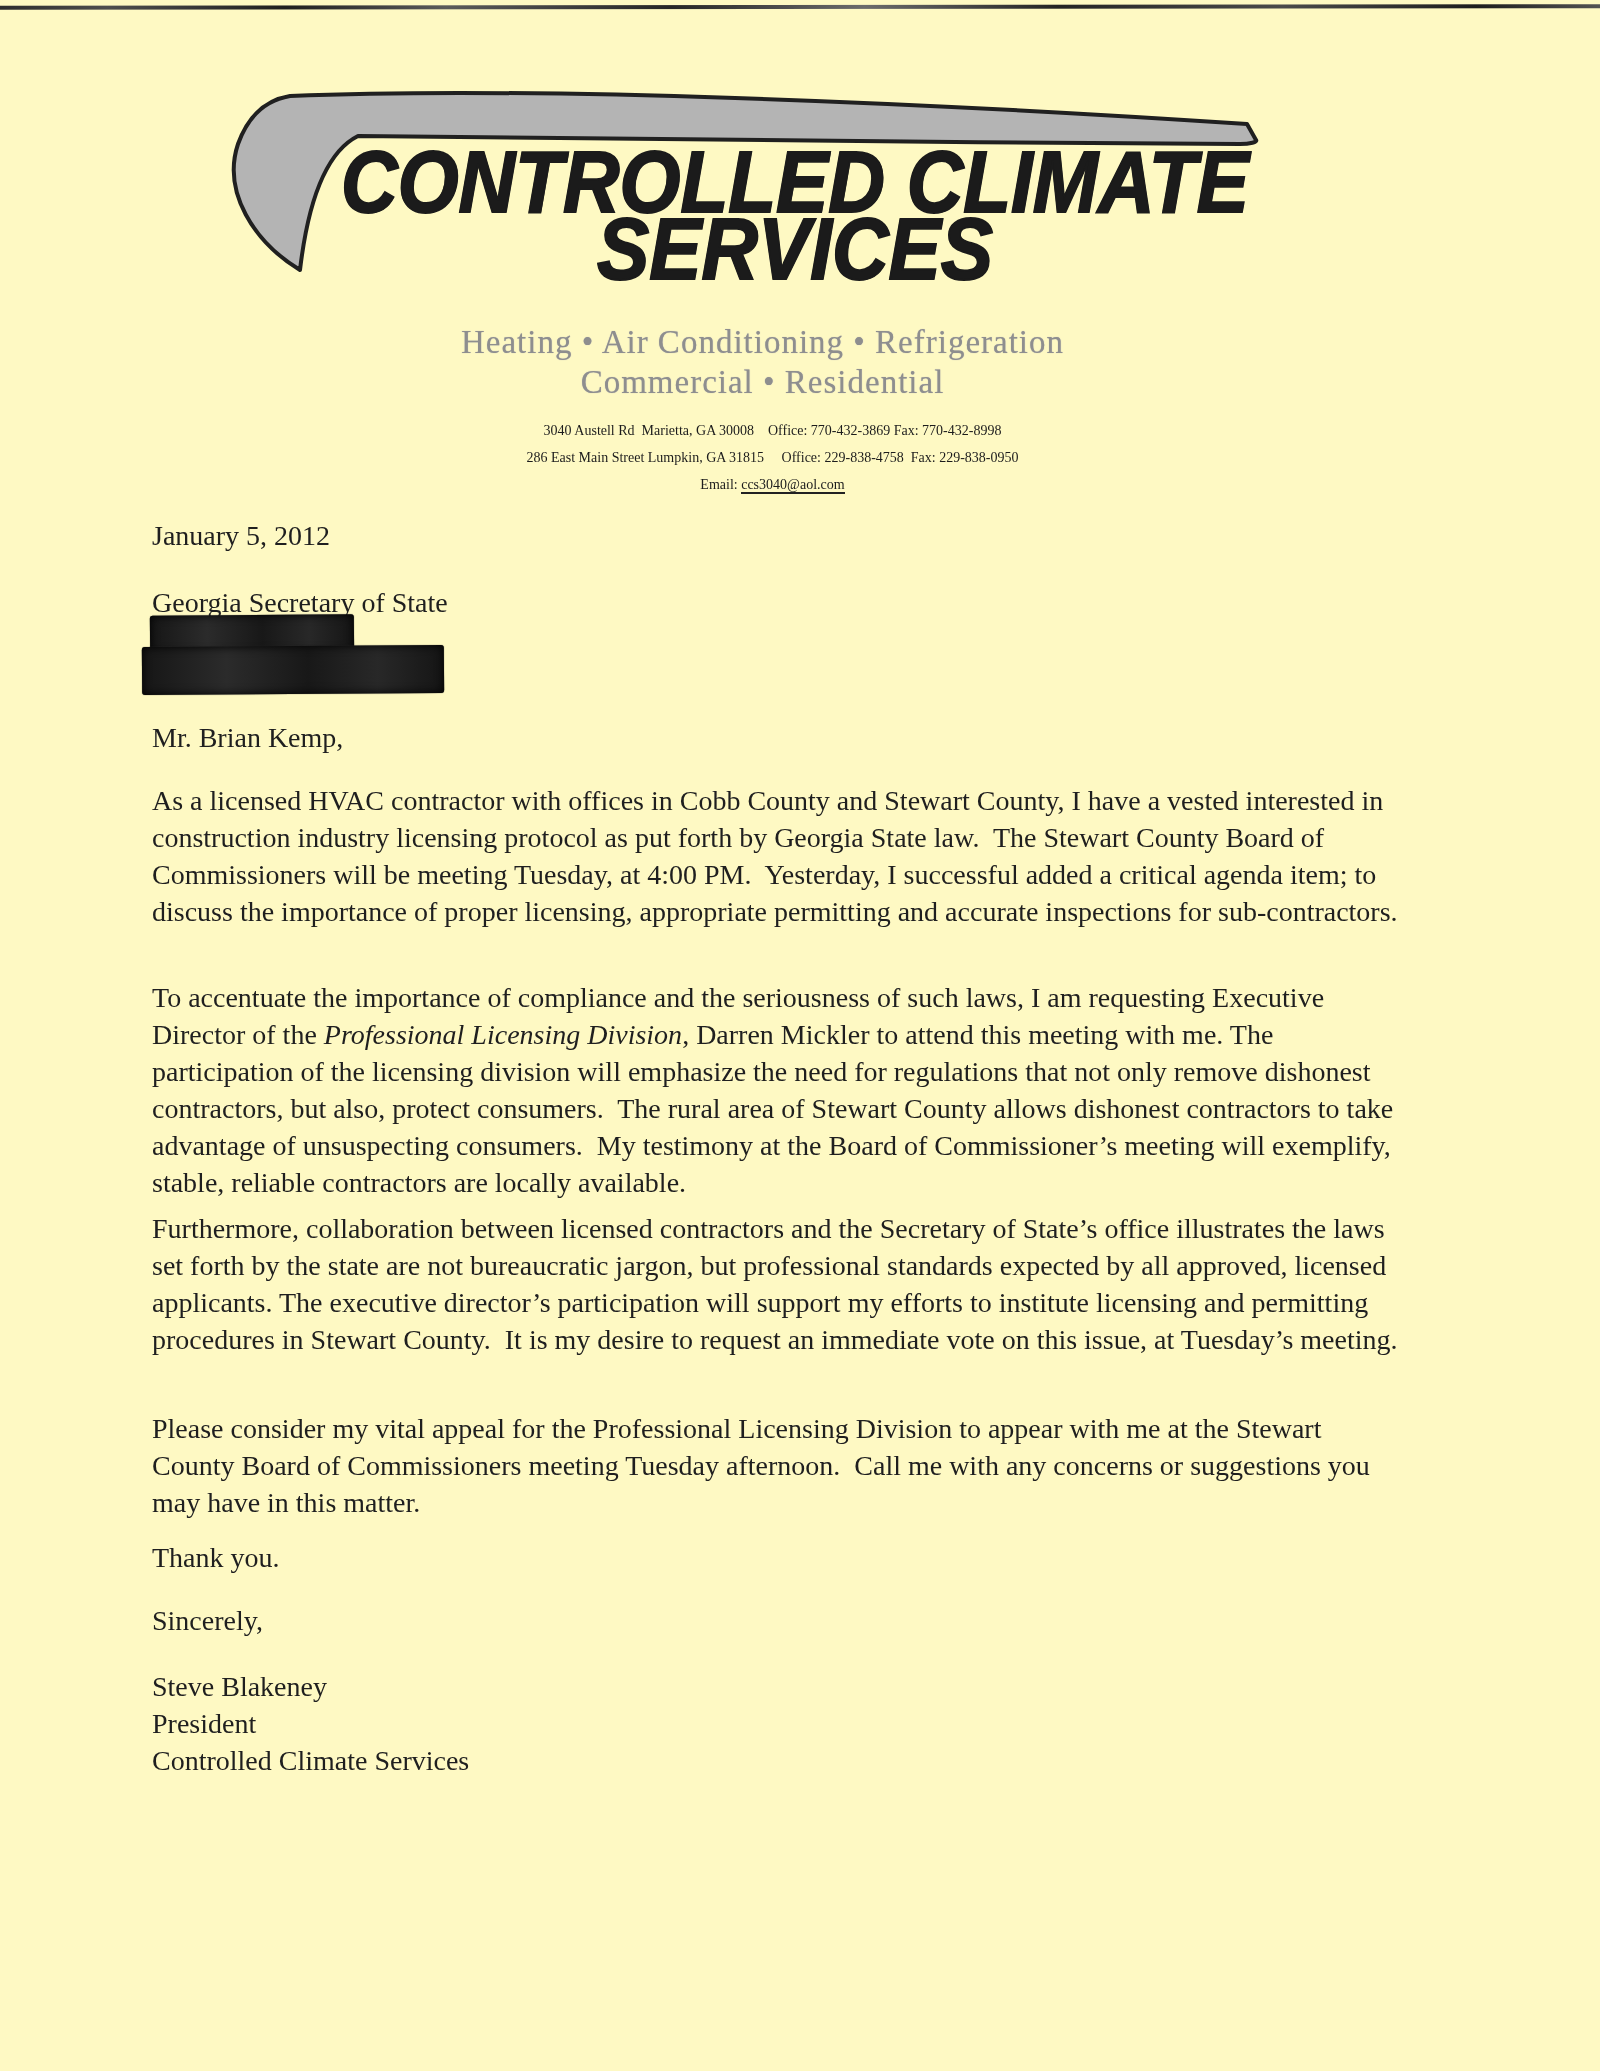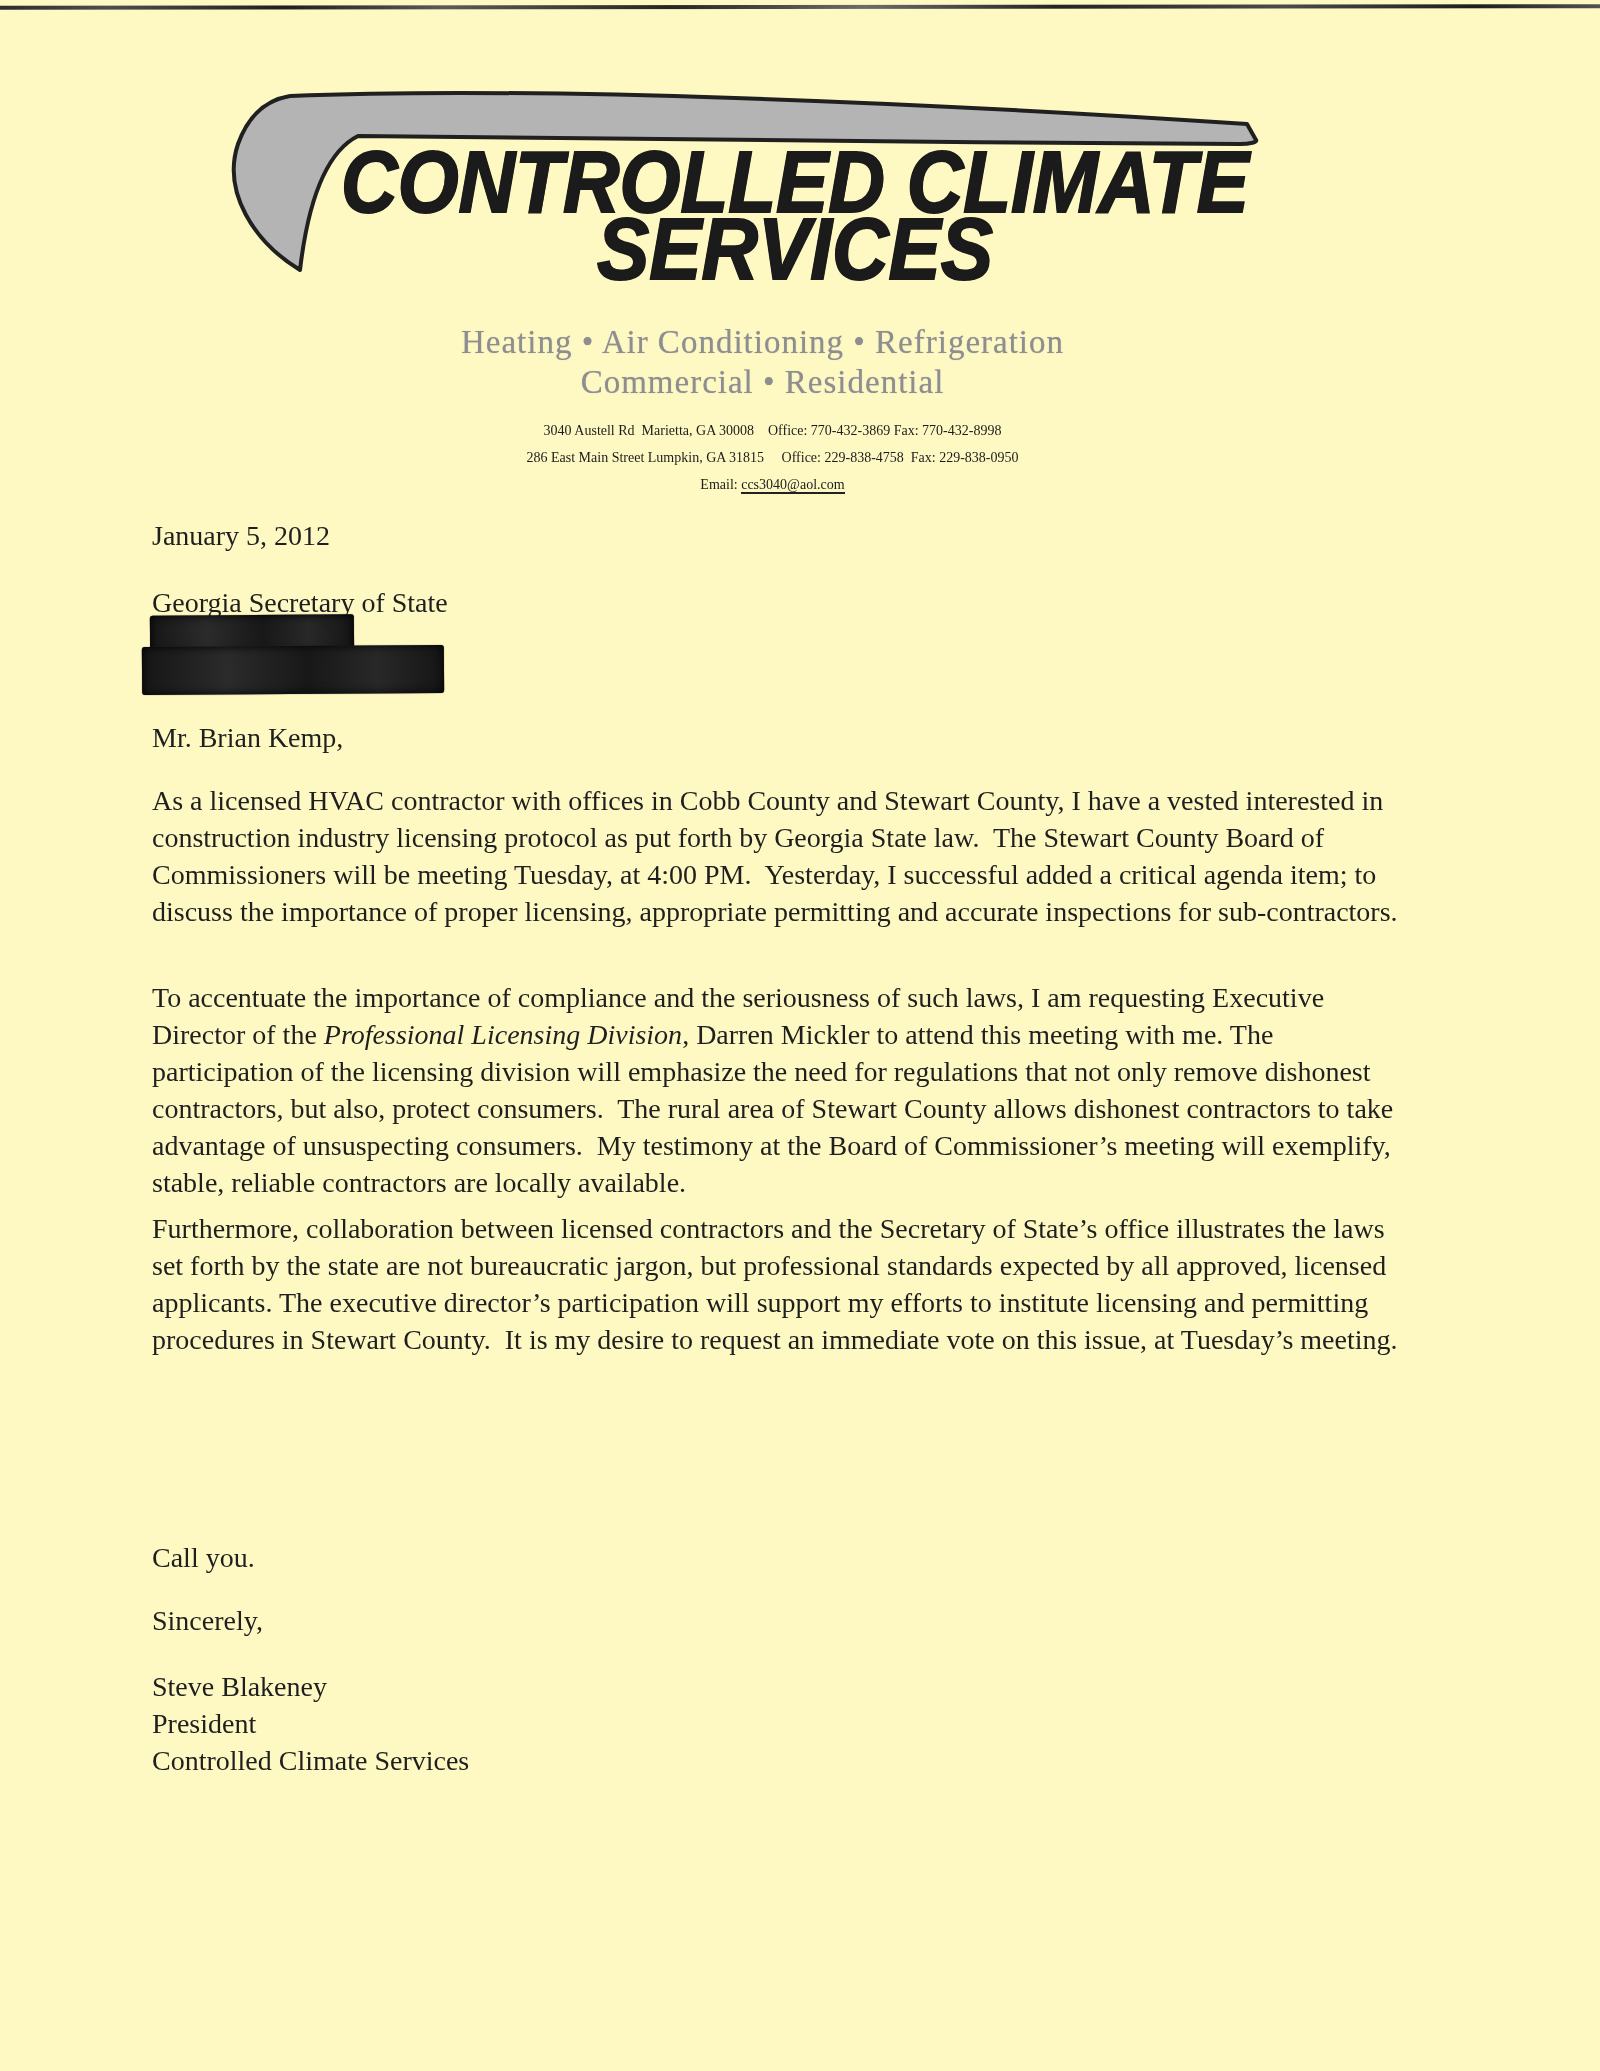--- a/index.html
+++ b/index.html
@@ -109,22 +109,23 @@
   <div class="redact redact2"></div>
 
   <div class="tline salutation">Mr. Brian Kemp,</div>
 
   <div class="para p1">As a licensed HVAC contractor with offices in Cobb County and Stewart County, I have a vested interested in construction industry licensing protocol as put forth by Georgia State law.&nbsp; The Stewart County Board of Commissioners will be meeting Tuesday, at 4:00 PM.&nbsp; Yesterday, I successful added a critical agenda item; to discuss the importance of proper licensing, appropriate permitting and accurate inspections for sub-contractors.</div>
 
   <div class="para p2"><span>To accentuate the importance of compliance and the seriousness of such laws, I am requesting Executive Director of the </span><span class="it">Professional Licensing Division</span><span>, Darren Mickler to attend this meeting with me. The participation of the licensing division will emphasize the need for regulations that not only remove dishonest contractors, but also, protect consumers.&nbsp; The rural area of Stewart County allows dishonest contractors to take advantage of unsuspecting consumers.&nbsp; My testimony at the Board of Commissioner’s meeting will exemplify, stable, reliable contractors are locally available.</span></div>
 
   <div class="para p3">Furthermore, collaboration between licensed contractors and the Secretary of State’s office illustrates the laws set forth by the state are not bureaucratic jargon, but professional standards expected by all approved, licensed applicants. The executive director’s participation will support my efforts to institute licensing and permitting procedures in Stewart County.&nbsp; It is my desire to request an immediate vote on this issue, at Tuesday’s meeting.</div>
 
+  <div class="para p4">Please consider my vital appeal for the Professional Licensing Division to appear with me at the Stewart County Board of Commissioners meeting Tuesday afternoon.&nbsp; Call me with any concerns or suggestions you may have in this matter.</div>
 
-  <div class="tline thanks">Call you.</div>
+  <div class="tline thanks">Thank you.</div>
 
   <div class="tline sincerely">Sincerely,</div>
 
   <div class="tline sig">
     <div>Steve Blakeney</div>
     <div>President</div>
     <div>Controlled Climate Services</div>
   </div>
 
 </div>

